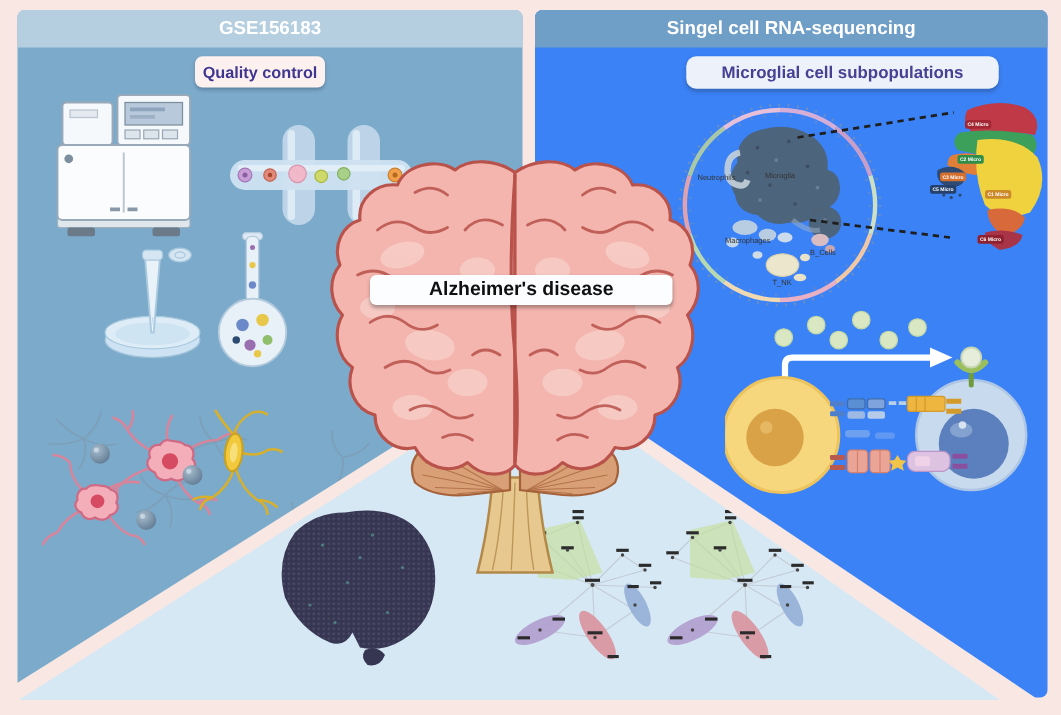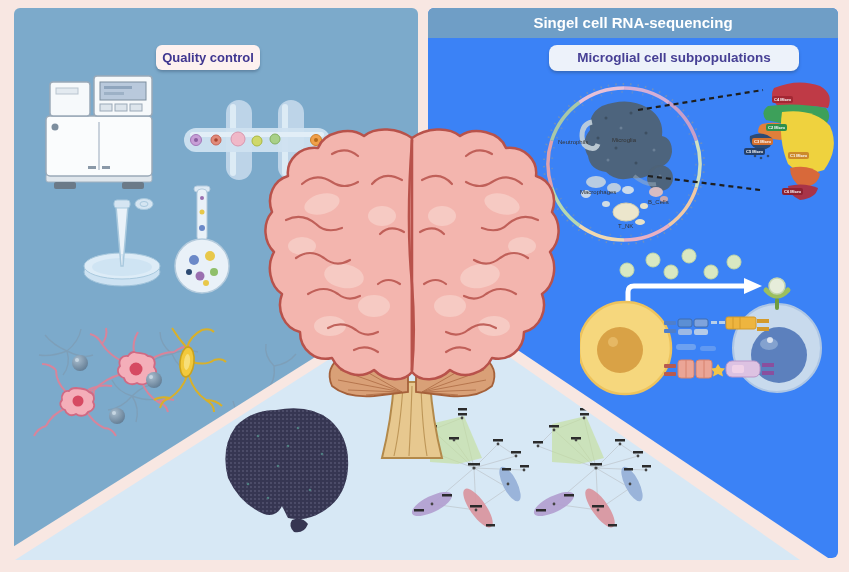--- a/index.html
+++ b/index.html
@@ -38,20 +38,21 @@
   .chip4{background:#24406b;} .chip5{background:#cc8a2a;} .chip6{background:#8f2130;}
   svg{display:block;}
   .umap-label{font-size:6px;fill:#333;}
 </style>
 </head>
 <body>
 
 <div class="canvas">
 
   <div class="panel left-panel">
+    <div class="panel-header left-header">GSE156183</div>
 
     <div class="pill qc-pill">Quality control</div>
 
     <svg class="abs" style="left:24px;top:62px;" width="122" height="124" viewBox="0 0 122 124">
       <rect x="8" y="104" width="106" height="8" rx="2" fill="#dfe6ec" stroke="#9fb0bf"></rect>
       <rect x="16" y="112" width="22" height="7" rx="2" fill="#6b7a88"></rect>
       <rect x="84" y="112" width="22" height="7" rx="2" fill="#6b7a88"></rect>
       <rect x="8" y="46" width="106" height="60" rx="4" fill="#fafcfd" stroke="#9aa9b8" stroke-width="1.5"></rect>
       <line x1="61" y1="52" x2="61" y2="100" stroke="#b9c5d0" stroke-width="1.5"></line>
       <rect x="50" y="96" width="8" height="3" fill="#8a99a8"></rect>
@@ -423,14 +424,15 @@
         <path d="M92 226 q12 -6 24 2"></path>
         <path d="M110 60 q12 -14 30 -4"></path>
         <path d="M118 110 q10 -10 24 -2"></path>
         <path d="M116 160 q10 -8 22 0"></path>
       </g>
     </g>
     <use href="#hemiL" xlink:href="#hemiL" transform="translate(300 0) scale(-1 1)"></use>
     <path d="M150 16 C146 70 146 120 150 160 C153 200 152 225 150 246" stroke="#b8524b" stroke-width="2.5" fill="none"></path>
   </svg>
 
+  <div class="banner">Alzheimer's disease</div>
 
 </div>
 
 </body></html>

